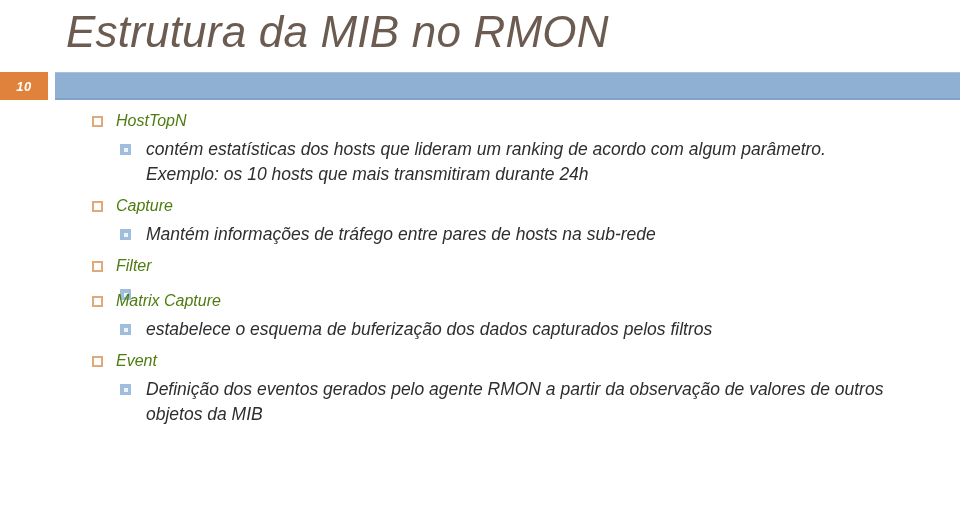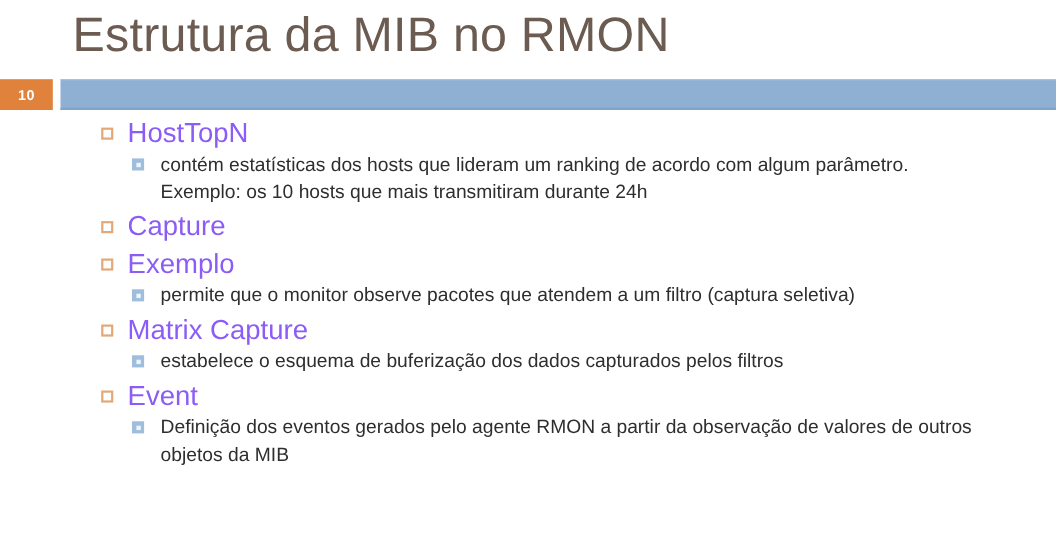--- a/index.html
+++ b/index.html
@@ -13,20 +13,21 @@
     overflow: hidden;
     font-family: "Liberation Sans", sans-serif;
     -webkit-font-smoothing: antialiased;
   }
 
   .slide {
     position: relative;
     width: 960px;
     height: 507px;
     background: #ffffff;
+    font-style: italic;
   }
 
   
   .slide-title {
     position: absolute;
     left: 66px;
     top: 2px;
     width: 860px;
     font-size: 44px;
     line-height: 60px;
@@ -80,23 +81,23 @@
     height: 401px;
   }
 
   .bullet-l1 {
     position: relative;
     padding-left: 116px;
     min-height: 30px;
     margin-bottom: 0px;
   }
   .bullet-l1 > .b1-text {
-    font-size: 25px;
+    font-size: 16px;
     line-height: 30px;
-    color: #8b5cf6;
+    color: #4d7c0f;
     font-weight: 400;
   }
   .marker-l1 {
     position: absolute;
     left: 92px;
     top: 10px;
     width: 11px;
     height: 11px;
     border: 2px solid #E2A878;
     background: #ffffff;
@@ -160,30 +161,33 @@
       <span class="marker-l2"></span>
       <span class="b2-text">contém estatísticas dos hosts que lideram um ranking de acordo com algum parâmetro. Exemplo: os 10 hosts que mais transmitiram durante 24h</span>
     </div>
 
     <div class="gap-sm"></div>
 
     <div class="bullet-l1">
       <span class="marker-l1"></span>
       <span class="b1-text">Capture</span>
     </div>
-
-    <div class="gap-sm"></div>
-
-    <div class="bullet-l1">
-      <span class="marker-l1"></span>
-      <span class="b1-text">Exemplo</span>
-    </div>
-    <div class="bullet-l2">
-      <span class="marker-l2"></span>
-      <span class="b2-text">permite que o monitor observe pacotes que atendem a um filtro (captura seletiva)</span>
+    <div class="bullet-l2">
+      <span class="marker-l2"></span>
+      <span class="b2-text">Mantém informações de tráfego entre pares de hosts na sub-rede</span>
+    </div>
+
+    <div class="gap-sm"></div>
+
+    <div class="bullet-l1">
+      <span class="marker-l1"></span>
+      <span class="b1-text">Filter</span>
+    </div>
+    <div class="bullet-l2">
+      <span class="marker-l2"></span>
     </div>
 
     <div class="gap-sm"></div>
 
     <div class="bullet-l1">
       <span class="marker-l1"></span>
       <span class="b1-text">Matrix Capture</span>
     </div>
     <div class="bullet-l2">
       <span class="marker-l2"></span>

